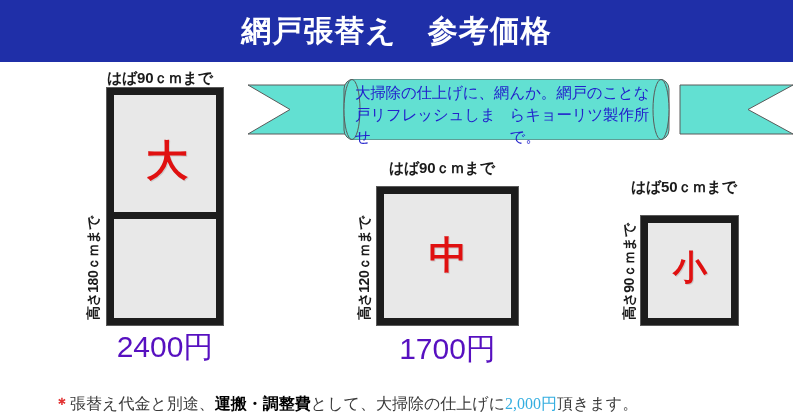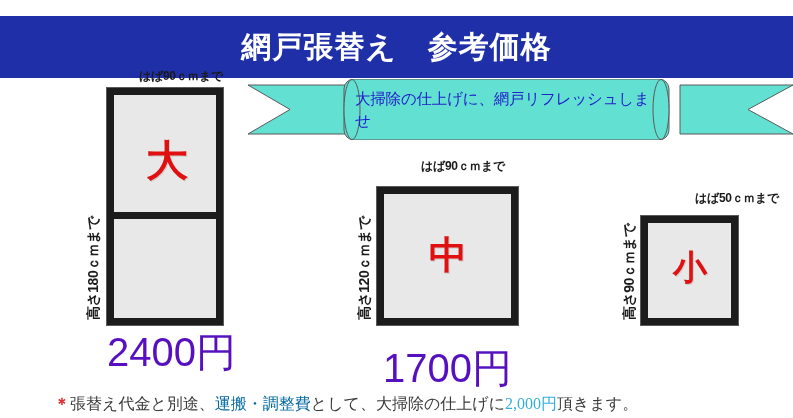--- a/index.html
+++ b/index.html
@@ -13,21 +13,21 @@
     position: relative;
     overflow: hidden;
     font-family: "Liberation Sans", "DejaVu Sans", sans-serif;
     -webkit-font-smoothing: antialiased;
   }
 
   
   #header-banner {
     position: absolute;
     left: 0;
-    top: 16px;
+    top: 0;
     width: 793px;
     height: 62px;
     background: #1f2fa8;
     box-sizing: border-box;
   }
   #header-inner {
     position: absolute;
     left: 0;
     top: 0;
     width: 793px;
@@ -67,43 +67,43 @@
     top: 0;
     display: block;
   }
   #ribbon-text {
     position: absolute;
     left: 104px;
     top: 3px;
     width: 312px;
     height: 56px;
     display: flex;
-    flex-direction: column;
+    flex-direction: row;
     justify-content: center;
     color: #2222cc;
     font-size: 15.5px;
     line-height: 1.42;
     letter-spacing: -0.2px;
     white-space: pre-wrap;
     box-sizing: border-box;
     padding-left: 3px;
   }
 
   
   .door-group {
     position: absolute;
   }
   .width-label {
     position: absolute;
     color: #1a1a1a;
-    font-size: 12px;
+    font-size: 15px;
     font-weight: bold;
     letter-spacing: -0.3px;
     white-space: pre;
-    text-align: right;
+    text-align: left;
     line-height: 1;
   }
   .height-label {
     position: absolute;
     color: #1a1a1a;
     font-size: 14px;
     font-weight: bold;
     letter-spacing: -0.5px;
     white-space: pre;
     line-height: 1;
@@ -127,21 +127,21 @@
   .size-char {
     position: absolute;
     color: #e01010;
     font-weight: bold;
     line-height: 1;
     text-shadow: 1px 1px 0 rgba(180,180,180,0.55);
   }
   .price {
     position: absolute;
     color: #5710c0;
-    font-size: 40px;
+    font-size: 30px;
     font-weight: 500;
     letter-spacing: 0px;
     line-height: 1;
     white-space: pre;
     text-align: center;
   }
 
   
   #footer-notes {
     position: absolute;
@@ -150,21 +150,21 @@
     width: 740px;
     font-family: "Liberation Serif", "DejaVu Serif", serif;
   }
   .note-line {
     font-size: 16px;
     line-height: 1.62;
     color: #3a3a3a;
     white-space: pre;
   }
   .ast { color: #e23030; font-weight: bold; }
-  .red-em { color: #0369a1; font-weight: normal; text-align: right; }
+  .red-em { color: #000000; font-weight: bold; text-align: right; }
   .blue-em { color: #35aee0; margin-top: 35px; }
 </style>
 </head>
 <body>
 
 <div id="header-banner">
   <div id="header-inner">
     <span id="header-title">網戸張替え　参考価格</span>
   </div>
 </div>
@@ -175,20 +175,21 @@
     <polygon points="0,6 100,6 100,55 0,55 42,30.5" fill="#62e0d2" stroke="#5a5a5a" stroke-width="1"></polygon>
 
     <polygon points="545,6 432,6 432,55 545,55 500,30.5" fill="#62e0d2" stroke="#5a5a5a" stroke-width="1"></polygon>
 
     <rect x="96" y="0" width="325" height="61" rx="10" ry="10" fill="#62e0d2" stroke="#5a5a5a" stroke-width="1"></rect>
     <ellipse cx="104" cy="30.5" rx="8" ry="30" fill="#62e0d2" stroke="#5a5a5a" stroke-width="1"></ellipse>
     <ellipse cx="413" cy="30.5" rx="8" ry="30" fill="#62e0d2" stroke="#5a5a5a" stroke-width="1"></ellipse>
   </svg>
   <div id="ribbon-text">
     <span>大掃除の仕上げに、網戸リフレッシュしませ</span>
+    <span>んか。網戸のことならキョーリツ製作所で。</span>
   </div>
 </div>
 
 <div class="door-group" style="left:0; top:0; width:330px; height:360px;">
   <div class="width-label" style="left:107px; top:70px; width:116px;">はば90ｃｍまで</div>
 
   <div class="height-label" style="left:86px; top:320px;">高さ180ｃｍまで</div>
 
   <div class="door-frame" style="left:107px; top:88px; width:116px; height:237px;">
     <div class="door-divider" style="top:117px;"></div>
@@ -201,25 +202,25 @@
 
 <div class="door-group" style="left:0; top:0; width:560px; height:360px;">
   <div class="width-label" style="left:389px; top:160px; width:116px;">はば90ｃｍまで</div>
 
   <div class="height-label" style="left:357px; top:320px;">高さ120ｃｍまで</div>
 
   <div class="door-frame" style="left:377px; top:187px; width:141px; height:138px;"></div>
 
   <div class="size-char" style="left:429px; top:236px; font-size:38px;">中</div>
 
-  <div class="price" style="left:377px; top:348px; width:141px;">1700円</div>
+  <div class="price" style="left:377px; top:334px; width:141px;">1700円</div>
 </div>
 
 <div class="door-group" style="left:0; top:0; width:793px; height:360px;">
-  <div class="width-label" style="left:631px; top:192px; width:116px;margin-left:32px;">はば50ｃｍまで</div>
+  <div class="width-label" style="left:631px; top:179px; width:116px;">はば50ｃｍまで</div>
 
   <div class="height-label" style="left:622px; top:320px;">高さ90ｃｍまで</div>
 
   <div class="door-frame" style="left:641px; top:216px; width:97px; height:109px;"></div>
 
   <div class="size-char" style="left:673px; top:250px; font-size:34px;">小</div>
 
 </div>
 
 <div id="footer-notes">

